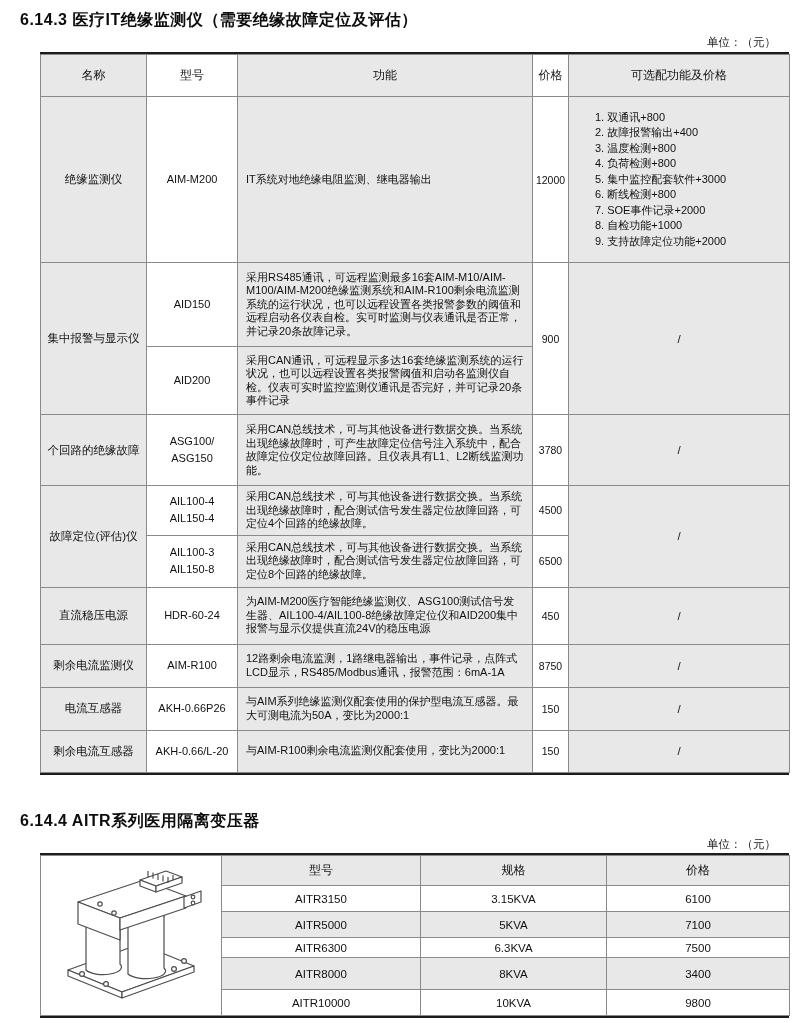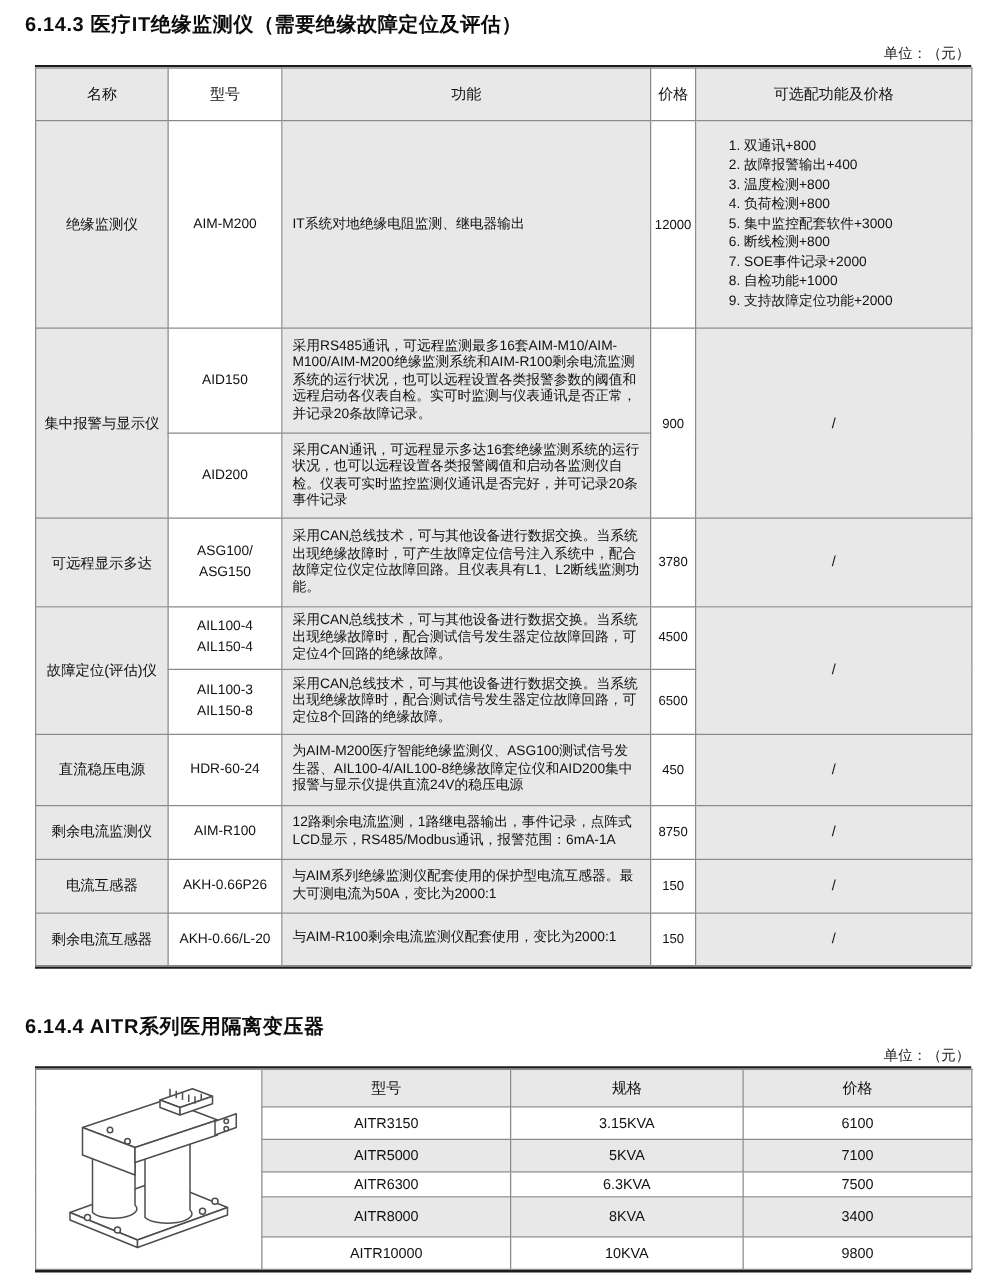--- a/index.html
+++ b/index.html
@@ -17,21 +17,21 @@
   .h1 { top: 10px; }
   .h2 { top: 811px; }
   .unit {
     position: absolute; right: 24px;
     font-size: 11.5px; color: #1a1a1a; white-space: nowrap; font-family: Liberation Mono, monospace;
   }
   .u1 { top: 35px; }
   .u2 { top: 837px; }
 
   .twrap {
-    position: absolute; left: 28px; width: 749px;
+    position: absolute; left: 40px; width: 749px;
     border-top: 2.5px solid #1c1c1c;
     border-bottom: 2.5px solid #1c1c1c;
   }
   .t1wrap { top: 52px; }
   .t2wrap { top: 853px; }
 
   table {
     border-collapse: collapse; table-layout: fixed;
     width: 100%; background: #ffffff;
   }
@@ -102,21 +102,21 @@
         <td class="g func">采用RS485通讯，可远程监测最多16套AIM-M10/AIM-M100/AIM-M200绝缘监测系统和AIM-R100剩余电流监测系统的运行状况，也可以远程设置各类报警参数的阈值和远程启动各仪表自检。实可时监测与仪表通讯是否正常，并记录20条故障记录。</td>
         <td class="price" rowspan="2">900</td>
         <td class="g slash" rowspan="2">/</td>
       </tr>
       <tr style="height:68px">
         <td class="model">AID200</td>
         <td class="g func">采用CAN通讯，可远程显示多达16套绝缘监测系统的运行状况，也可以远程设置各类报警阈值和启动各监测仪自检。仪表可实时监控监测仪通讯是否完好，并可记录20条事件记录</td>
       </tr>
 
       <tr style="height:71px">
-        <td class="g name">可远程显示多达</td>
+        <td class="g name">个回路的绝缘故障</td>
         <td class="model">ASG100/
 ASG150</td>
         <td class="g func">采用CAN总线技术，可与其他设备进行数据交换。当系统出现绝缘故障时，可产生故障定位信号注入系统中，配合故障定位仪定位故障回路。且仪表具有L1、L2断线监测功能。</td>
         <td class="price">3780</td>
         <td class="g slash">/</td>
       </tr>
 
       <tr style="height:48px">
         <td class="g name" rowspan="2">故障定位(评估)仪</td>
         <td class="model">AIL100-4

